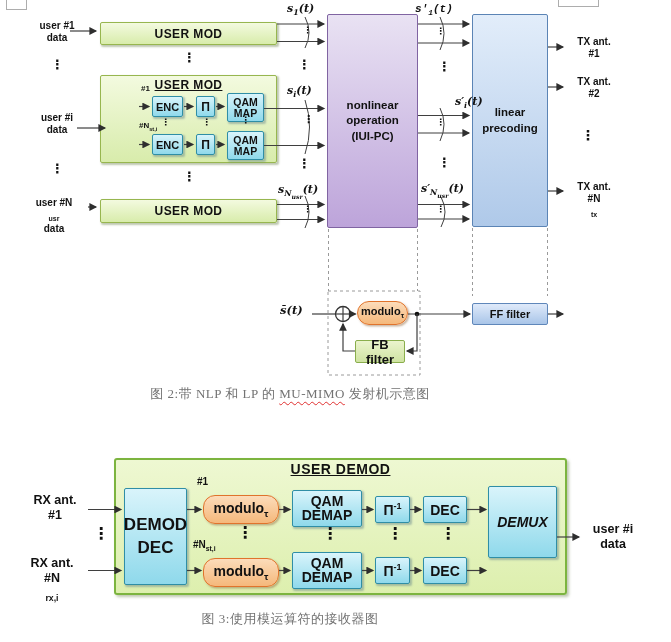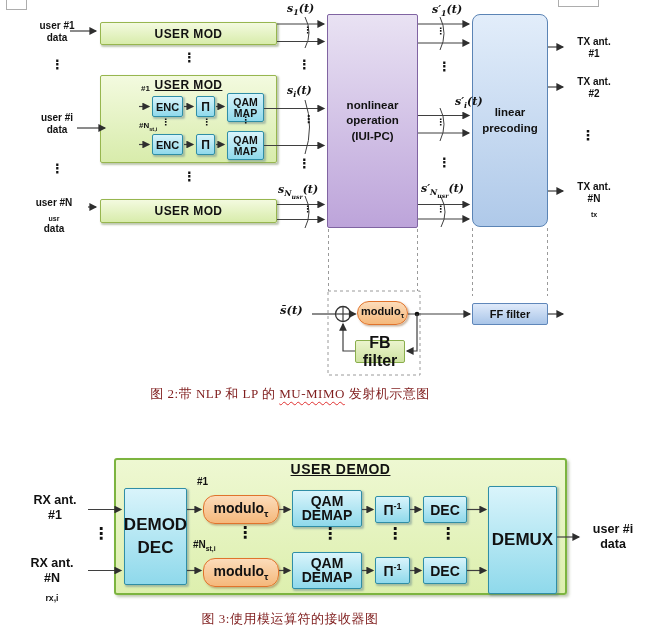--- a/index.html
+++ b/index.html
@@ -9,21 +9,21 @@
   .box{position:absolute;box-sizing:border-box;display:flex;flex-direction:column;
        align-items:center;justify-content:center;text-align:center;color:#111;
        font-family:"Liberation Sans","DejaVu Sans",sans-serif;z-index:2;}
   .green{background:linear-gradient(#f3fadf,#d8ecab);border:1.3px solid #97b64f;border-radius:2px;
          box-shadow:1.5px 1.5px 2px rgba(110,130,80,.45);}
   .green3{background:linear-gradient(#eef8d2,#ddefae);border:2px solid #7cb43f;border-radius:3px;
          box-shadow:2px 2px 3px rgba(110,130,80,.45);}
   .cyan{background:linear-gradient(#d9f4fb,#8fd9eb);border:1.3px solid #2f8ea6;border-radius:2px;
         box-shadow:1.5px 1.5px 2px rgba(90,125,135,.45);}
   .purple{background:linear-gradient(#e9e2f3,#bda4da);border:1.3px solid #8064a2;border-radius:2px;}
-  .blue{background:linear-gradient(#e2edfa,#afc9e9);border:1.3px solid #5b84b5;border-radius:8px;}
+  .blue{background:linear-gradient(#e2edfa,#afc9e9);border:1.3px solid #5b84b5;border-radius:2px;}
   .orange{background:linear-gradient(#fcdcba,#f5b87b);border:1.3px solid #e0732c;border-radius:12px;
           box-shadow:1.5px 1.5px 2px rgba(150,110,70,.5);}
   .fbg{background:linear-gradient(#ebf4cd,#cfe3a2);border:1.3px solid #8aae4c;border-radius:2px;}
   .ffb{background:linear-gradient(#dfeafa,#a9c5e8);border:1.3px solid #5f87ba;border-radius:2px;}
   .b{font-weight:bold;}
   .lbl{position:absolute;font-weight:600;font-size:10px;line-height:1.18;color:#111;
        text-align:center;z-index:4;}
   .lbl span{display:block;}
   .sig{position:absolute;font-family:"DejaVu Serif","Liberation Serif",serif;font-style:italic;
        font-weight:bold;font-size:11px;color:#111;z-index:4;white-space:nowrap;}
@@ -31,21 +31,21 @@
   .sig sub sub{font-size:78%;}
   .vd{position:absolute;font-family:"DejaVu Sans",sans-serif;font-weight:bold;color:#111;
       line-height:.9;z-index:4;}
   .um-title{position:absolute;top:2px;left:0;right:0;text-align:center;font-size:12px;
             font-weight:bold;text-decoration:underline;letter-spacing:.4px;}
   .tag{position:absolute;font-size:8px;font-weight:bold;color:#111;z-index:4;white-space:nowrap;}
   .tag sub{font-size:70%;}
   .tag3{position:absolute;font-size:10px;font-weight:bold;color:#111;z-index:4;white-space:nowrap;}
   .tag3 sub{font-size:68%;}
   .cap{position:absolute;font-family:"Liberation Serif","DejaVu Serif",serif;font-size:13px;
-       color:#7f1d1d;text-align:center;z-index:4;letter-spacing:.5px;white-space:nowrap;}
+       color:#737373;text-align:center;z-index:4;letter-spacing:.5px;white-space:nowrap;}
   .wavy{text-decoration-line:underline;text-decoration-style:wavy;text-decoration-color:#e03030;
         text-underline-offset:3px;text-decoration-thickness:1px;}
   svg.wires{position:absolute;left:0;top:0;z-index:3;pointer-events:none;}
   .ar{stroke:#3f3f3f;stroke-width:1.2;marker-end:url(#ah);}
   .ln{stroke:#3f3f3f;stroke-width:1.2;fill:none;}
   .arc{stroke:#3f3f3f;stroke-width:1;fill:none;}
   .dash{stroke:#9a9a9a;stroke-width:1;stroke-dasharray:3 3;fill:none;}
   .adder{stroke:#333;stroke-width:1.3;fill:#fff;}
   .arp{fill:none;stroke:#3f3f3f;stroke-width:1.2;marker-end:url(#ah);}
   .frame{position:absolute;border:1px solid #adadad;z-index:1;}
@@ -122,21 +122,21 @@
 
   <div class="sig" style="left:287px;top:2px;">
     <span>s</span><sub>1</sub><span>(t)</span>
   </div>
   <div class="sig" style="left:287px;top:84px;">
     <span>s</span><sub>i</sub><span>(t)</span>
   </div>
   <div class="sig" style="left:278px;top:183px;">
     <span>s</span><sub><span>N</span><sub>usr</sub></sub><span>(t)</span>
   </div>
-  <div class="sig" style="left:432px;top:3px;">
+  <div class="sig" style="left:415px;top:3px;font-family:Liberation Mono, monospace;">
     <span>s′</span><sub>1</sub><span>(t)</span>
   </div>
   <div class="sig" style="left:433px;top:95px;margin-left:22px;">
     <span>s′</span><sub>i</sub><span>(t)</span>
   </div>
   <div class="sig" style="left:421px;top:182px;">
     <span>s′</span><sub><span>N</span><sub>usr</sub></sub><span>(t)</span>
   </div>
 
   <div class="lbl" style="left:566px;top:36px;width:56px;">
@@ -154,21 +154,21 @@
 
   <div class="sig" style="left:280px;top:303px;font-size:11.5px;">
     <span>s̄</span><span>(t)</span>
   </div>
   <div class="box orange b" style="left:357px;top:301px;width:51px;height:24px;font-size:11px;">
     <span><span>modulo</span><sub class="tau">τ</sub></span>
   </div>
   <div class="box ffb b" style="left:472px;top:303px;width:76px;height:22px;font-size:11px;">
       <span>FF filter</span>
     </div>
-  <div class="box fbg" style="left:355px;top:340px;width:50px;height:23px;font-size:16px;font-weight:600;">
+  <div class="box fbg" style="left:355px;top:340px;width:50px;height:23px;font-size:13px;font-weight:600;">
       <span>FB filter</span>
     </div>
 
   <div class="cap" style="left:125px;top:385px;width:330px;">
     <span>图 2:带 NLP 和 LP 的 </span><span class="wavy">MU-MIMO</span><span> 发射机示意图</span>
   </div>
 
   <div class="box green3" style="left:114px;top:458px;width:453px;height:137px;"></div>
   <div class="abs" style="left:114px;top:461px;width:453px;text-align:center;font-size:14px;font-weight:bold;
        text-decoration:underline;letter-spacing:.5px;z-index:4;color:#111;">USER DEMOD</div>
@@ -215,21 +215,21 @@
     <span><span>Π</span><sup style="font-size:65%">-1</sup></span>
   </div>
 
   <div class="box cyan b" style="left:423px;top:496px;width:44px;height:27px;font-size:14px;">
       <span>DEC</span>
     </div>
   <div class="box cyan b" style="left:423px;top:557px;width:44px;height:27px;font-size:14px;">
       <span>DEC</span>
     </div>
 
-  <div class="box cyan b" style="left:488px;top:486px;width:69px;height:108px;font-size:17px;">
+  <div class="box cyan b" style="left:488px;top:486px;width:69px;height:72px;font-size:14px;font-style:italic;">
       <span>DEMUX</span>
     </div>
 
   <div class="lbl" style="left:584px;top:522px;width:58px;font-size:12.5px;">
     <span>user #i</span>
       <span>data</span>
   </div>
 
   <div class="cap" style="left:155px;top:610px;width:270px;">图 3:使用模运算符的接收器图</div>
 

